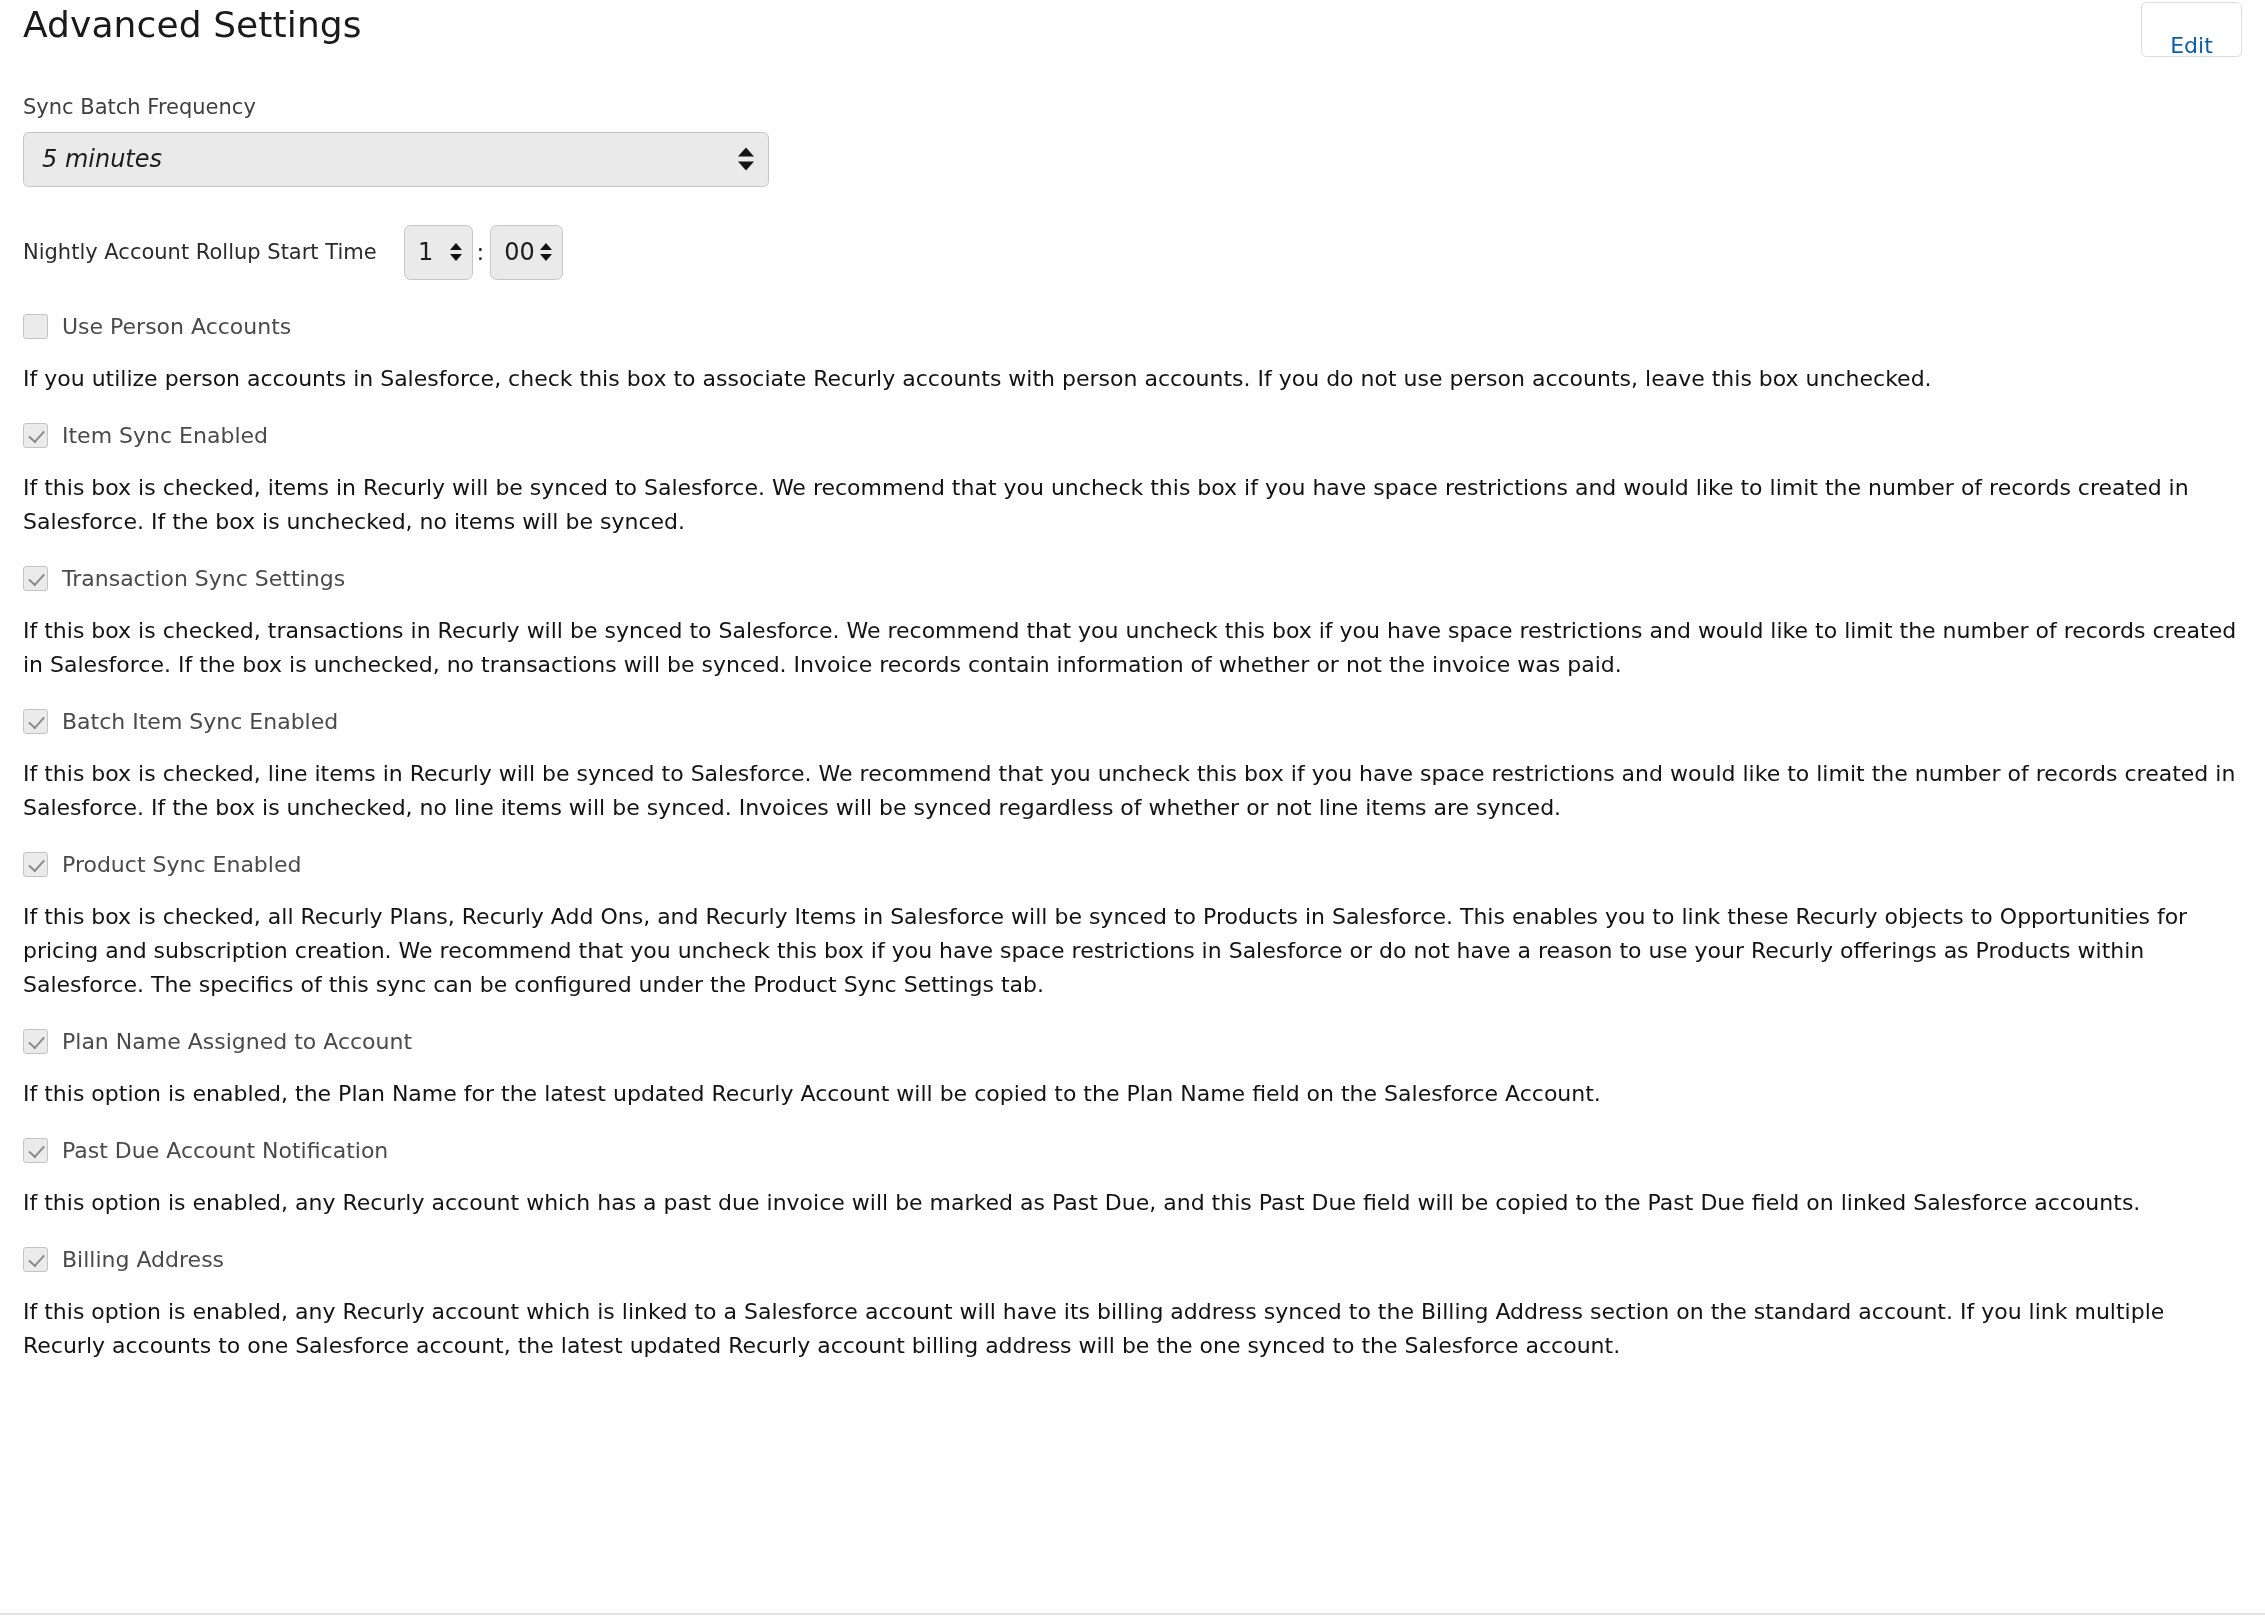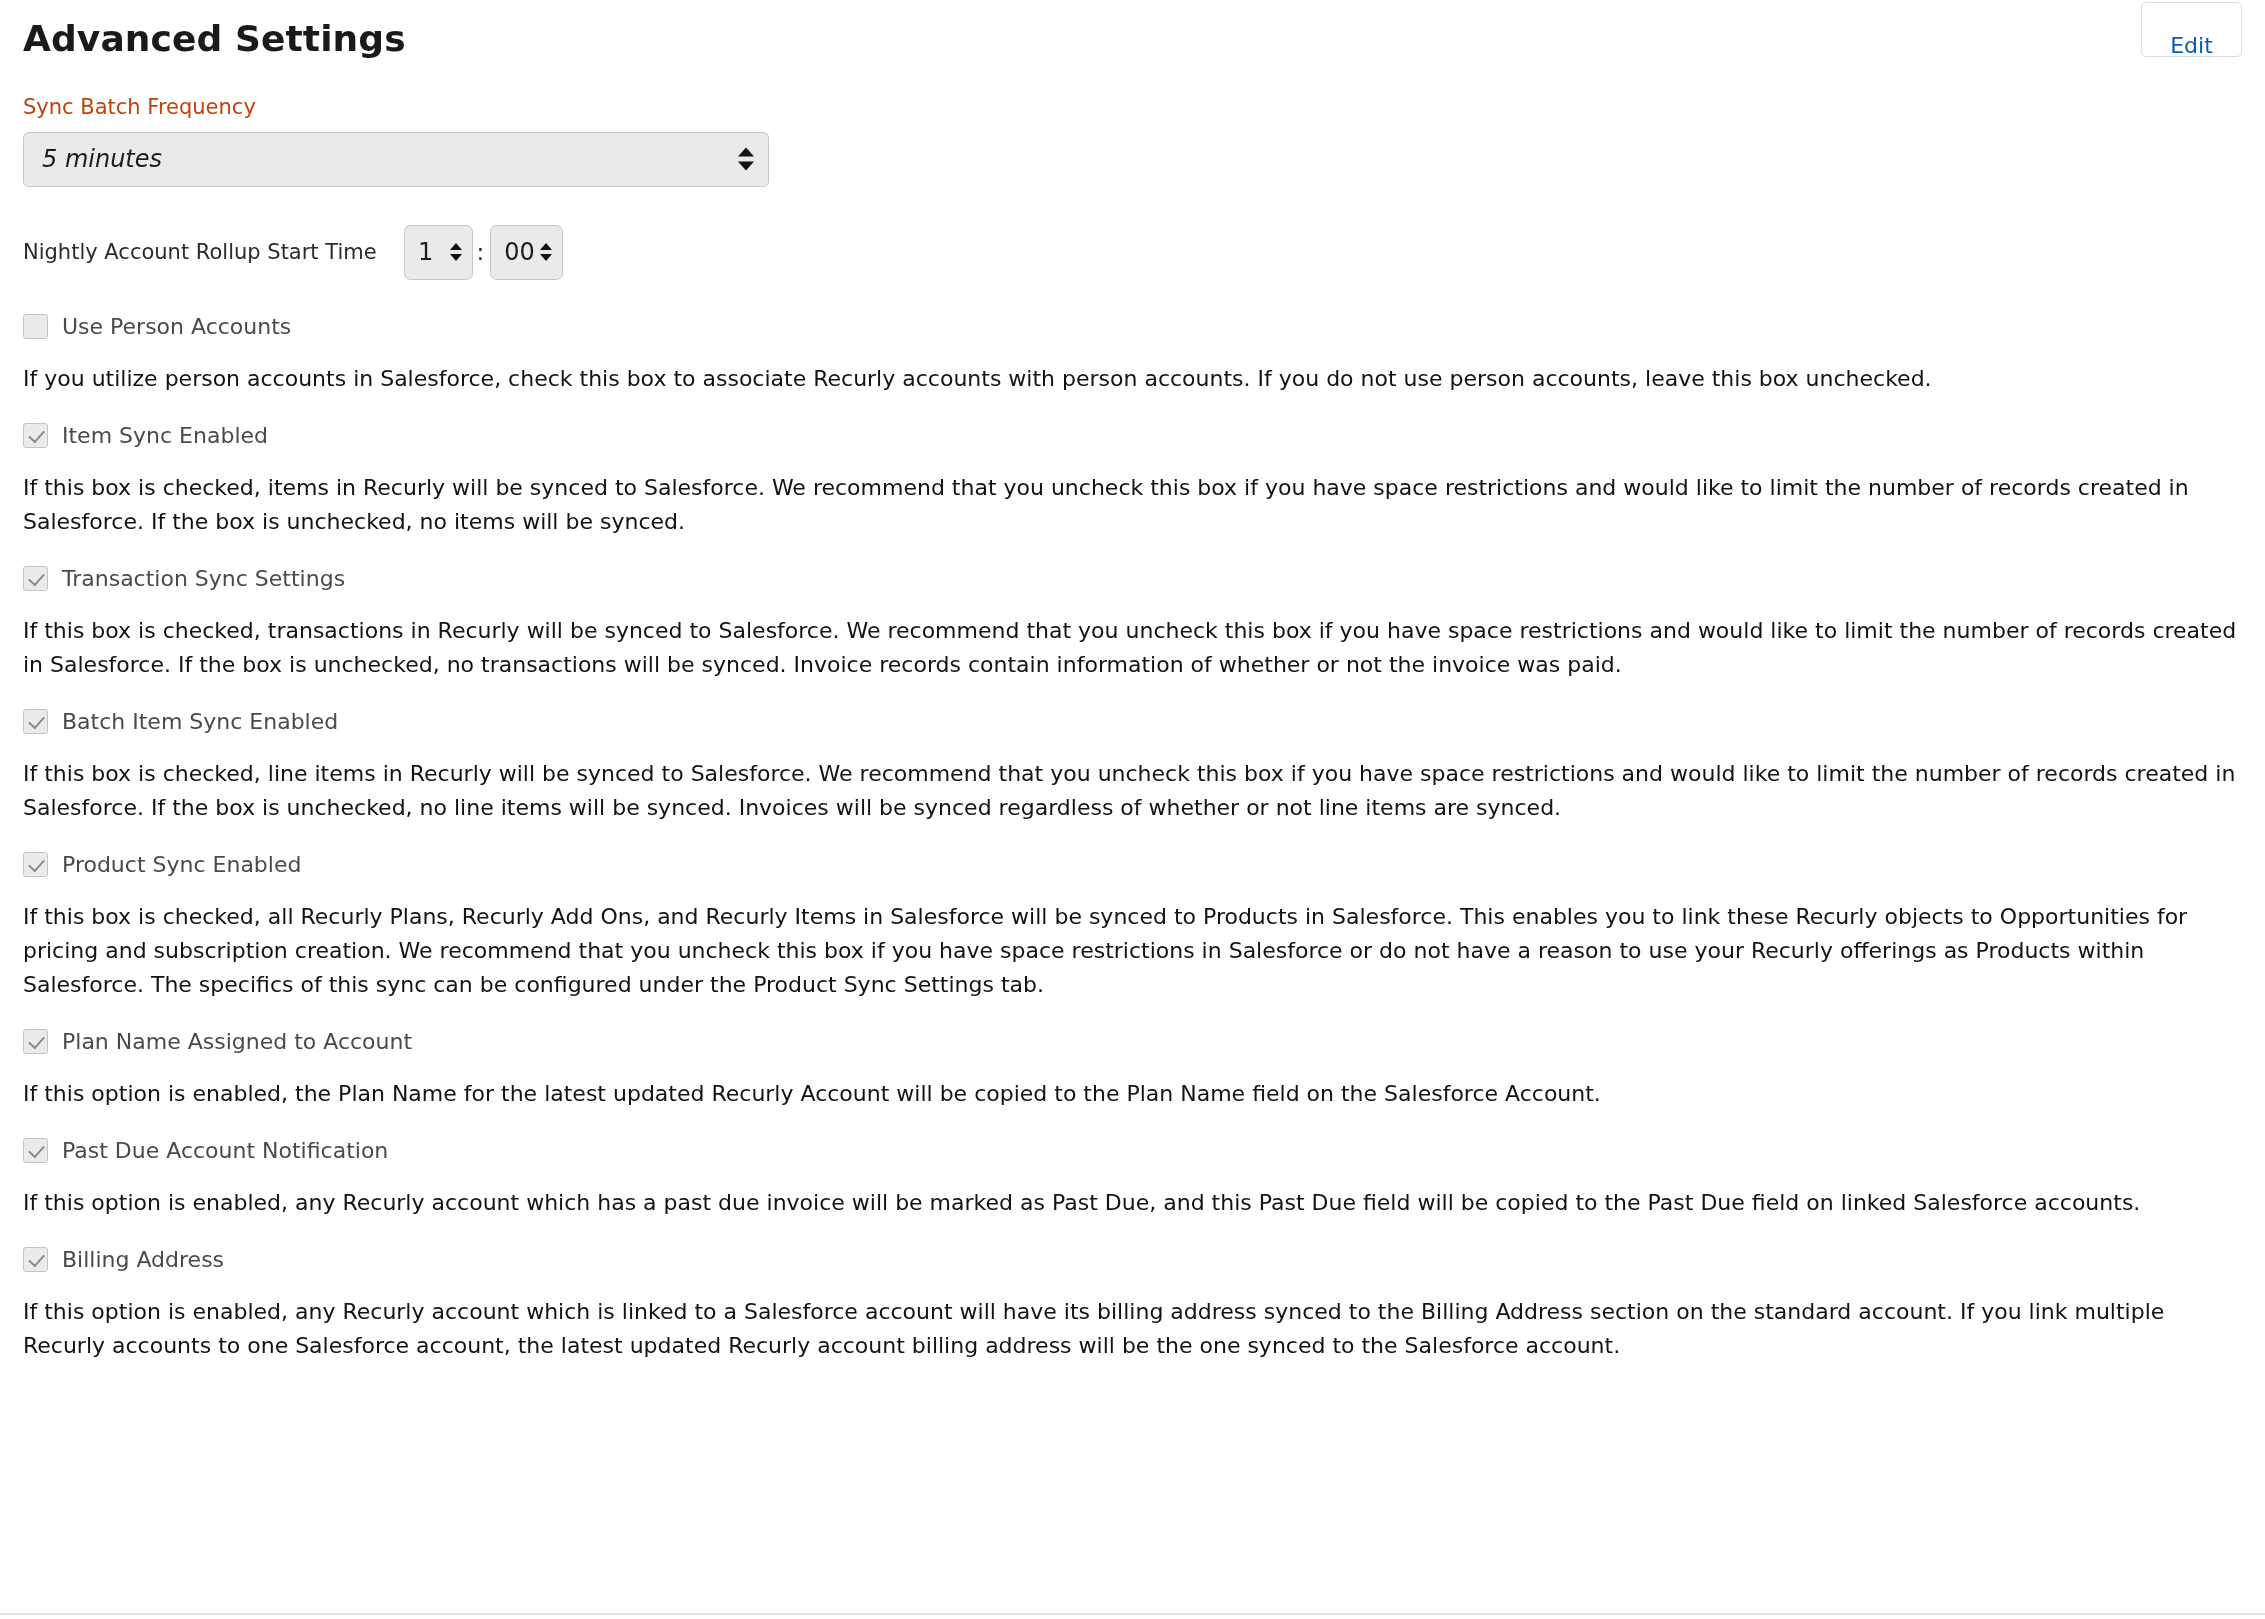--- a/index.html
+++ b/index.html
@@ -25,23 +25,23 @@
   }
 
   
   .header {
     position: relative;
     height: 69px;
   }
   .page-title {
     position: absolute;
     left: 0;
-    top: 17px;
+    top: 3px;
     font-size: 36px;
-    font-weight: 700;
+    font-weight: 400;
     color: #1a1a1a;
     letter-spacing: 0.1px;
     line-height: 44px;
     white-space: nowrap;
   }
   .edit-button {
     position: absolute;
     right: 0;
     top: 1.9px;
     width: 101px;
@@ -55,21 +55,21 @@
     line-height: 54px;
     text-align: center;
     cursor: pointer;
     padding: 16px;
   }
 
   
   .field-block { margin-top: 25px; }
   .field-label {
     font-size: 21px;
-    color: #c2410c;
+    color: #404040;
     line-height: 27px;
     margin-bottom: 10.5px;
   }
   .select-wrap {
     position: relative;
     width: 746px;
     height: 55px;
     font-style: italic;
   }
   .select-box {

